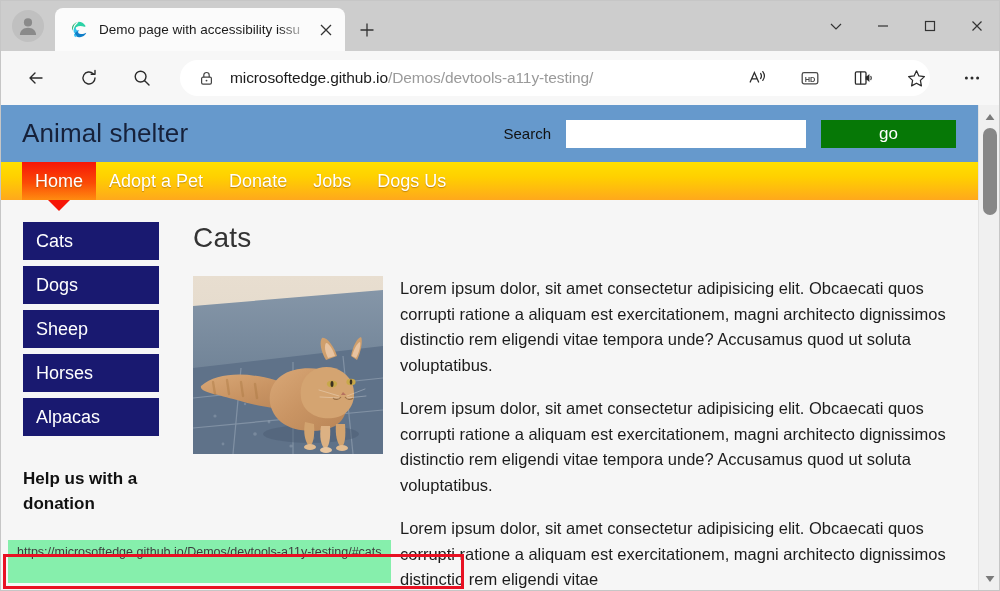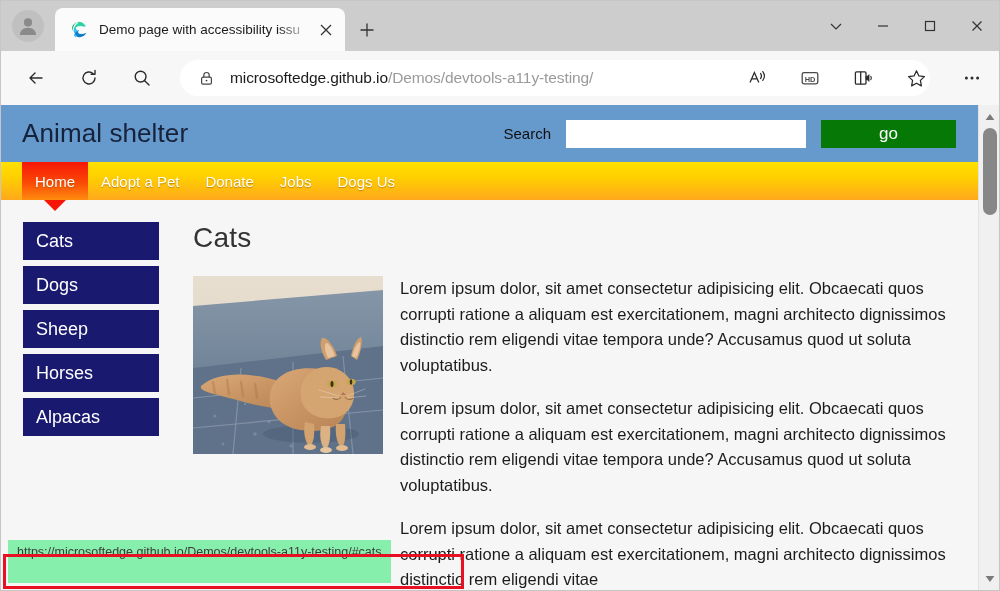--- a/index.html
+++ b/index.html
@@ -113,21 +113,21 @@
     cursor: pointer; line-height: 28px; text-align: center;
   }
 
   .navbar {
     position: relative; height: 38px;
     background: linear-gradient(180deg, #ffe000 0%, #ffd000 40%, #ffa81c 100%);
     display: flex; align-items: stretch; padding-left: 22px;
   }
   .nav-item {
     display: flex; align-items: center; padding: 0 13px;
-    font-size: 15px; color: #ffffff; font-weight: 400;
+    font-size: 18px; color: #ffffff; font-weight: 400;
     text-shadow: 0 1px 1px rgba(140,90,0,0.55);
     cursor: pointer; position: relative;
   }
   .nav-item.active {
     background: linear-gradient(180deg, #f61607 0%, #fb4a06 55%, #ff8c10 100%);
   }
   .nav-item.active .nav-pointer {
     position: absolute; left: 50%; bottom: -11px; transform: translateX(-50%);
     width: 0; height: 0; border-left: 11px solid transparent;
     border-right: 11px solid transparent; border-top: 11px solid #f61607;
@@ -358,20 +358,21 @@
           </div>
           <div class="side-btn">
             <span>Sheep</span>
           </div>
           <div class="side-btn">
             <span>Horses</span>
           </div>
           <div class="side-btn">
             <span>Alpacas</span>
           </div>
+          <div class="donate-head">Help us with a donation</div>
         </div>
 
         <div class="main">
           <h1>Cats</h1>
           <div class="article">
             <div class="cat-photo">
               <svg viewBox="0 0 190 178" preserveAspectRatio="xMidYMid slice">
                 <defs>
                   <linearGradient id="gfloor" x1="0" y1="0" x2="0" y2="1">
                     <stop offset="0" stop-color="#8596a8"></stop>

